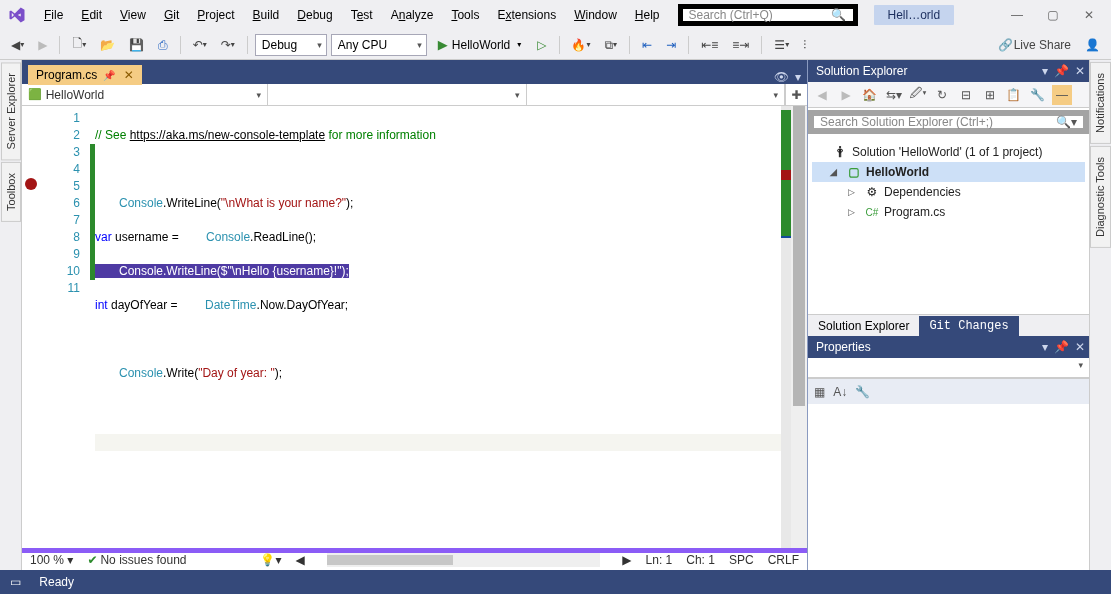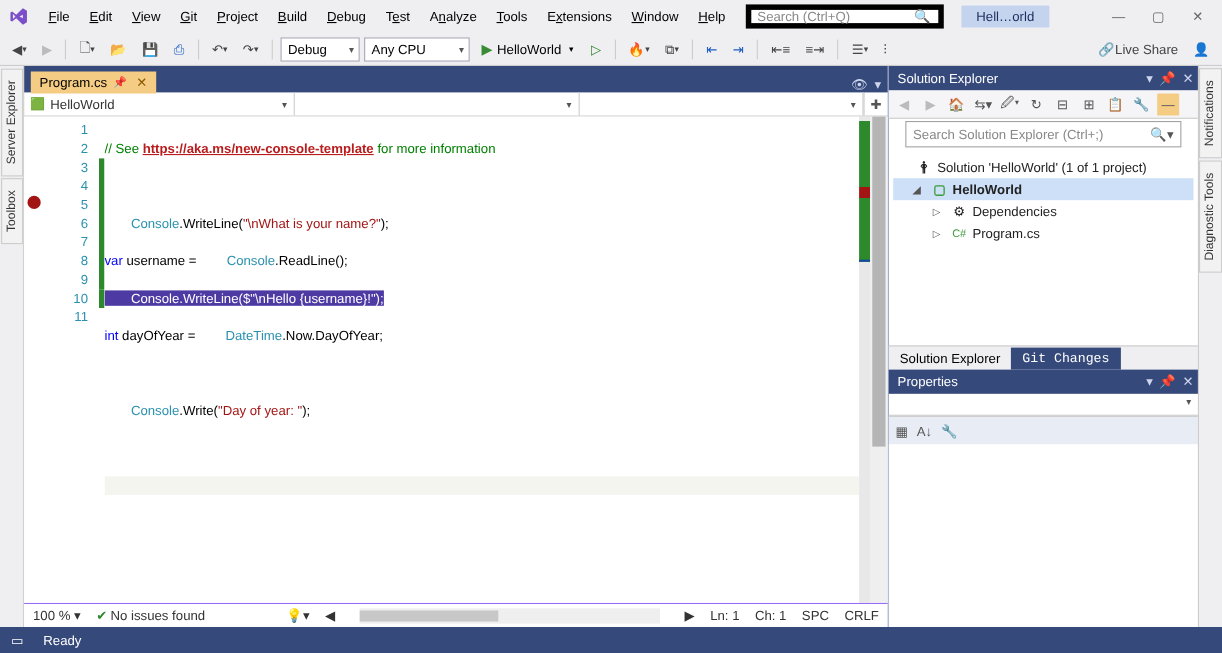--- a/index.html
+++ b/index.html
@@ -38,44 +38,44 @@
 .nav-combos .split { width:22px; display:flex; align-items:center; justify-content:center; color:#555; border-left:1px solid #ccc; }
 .code-wrap { flex:1; display:flex; min-height:0; position:relative; }
 .gutter { width:48px; background:#fff; text-align:right; padding:4px 10px 0 0; font-family:Consolas,monospace; font-size:13px; color:#2b91af; position:relative; }
 .gutter .ln { height:17px; line-height:17px; }
 .margin { width:20px; background:#fff; position:relative; }
 .breakpoint { width:12px; height:12px; background:#a31515; border-radius:50%; position:absolute; left:3px; }
 .changebar { width:5px; background:#fff; }
 .changebar div { width:5px; background:#2c8a2c; }
 .code { flex:1; font-family:Consolas,monospace; font-size:13px; line-height:17px; padding-top:4px; background:#fff; white-space:pre; overflow:hidden; }
 .code .c-comment { color:#008000; }
-.code .c-url { color:#b91c1c; text-decoration:underline;font-weight:bold; }
+.code .c-url { color:#000000; text-decoration:underline; }
 .code .c-type { color:#2b91af;margin-left:24px; }
 .code .c-str { color:#a31515; }
 .code .c-kw { color:#0000ff; }
 .code .hl { background:#4e3aa3; color:#fff; }
 .code .hl .c-type, .code .hl .c-str { color:#fff; }
 .code .caret-line { background:#f5f5f0; display:inline-block; width:100%; }
 .vscroll { width:16px; background:#efefef; position:relative; }
 .vscroll .thumb { position:absolute; left:2px; right:2px; background:#b5b5b5; }
 .ov-track { width:10px; background:#e8e8e8; position:relative; }
 .ov-track .mk-green { position:absolute; left:0; right:0; background:#2c8a2c; }
 .ov-track .mk-red { position:absolute; left:0; right:0; background:#a31515; }
 .ov-track .mk-blue { position:absolute; left:0; right:0; background:#154a9c; height:2px; }
-.ed-status { height:22px; border-top:1px solid #8b5cf6; display:flex; align-items:center; font-size:11px; color:#333; padding:0 8px; gap:14px; background:#fff; }
+.ed-status { height:22px; border-top:5px solid #8b5cf6; display:flex; font-size:11px; color:#333; padding:0 8px; gap:14px; background:#fff; }
 .ed-status .hscroll { flex:1; height:14px; background:#efefef; position:relative; margin:0 8px; }
 .ed-status .hscroll .thumb { position:absolute; top:2px; bottom:2px; left:0; width:46%; background:#c7c7c7; }
 .ed-status .ok { color:#2c8a2c; margin-right:3px; }
 .side-panels { width:282px; display:flex; flex-direction:column; border-left:1px solid #8a9ac0; }
 .panel-hdr { height:22px; background:#35497a; color:#fff; display:flex; align-items:center; padding:0 8px; font-size:12px; position:relative; }
 .panel-hdr .tools { position:absolute; right:4px; display:flex; gap:6px; font-size:11px; color:#cdd6ec; }
 .explorer-tb { height:26px; border-bottom:1px solid #ccc; display:flex; align-items:center; padding:0 4px; gap:4px; background:#f5f5f7; }
 .explorer-tb .ic { width:20px; height:20px; display:flex; align-items:center; justify-content:center; color:#555; font-size:12px; }
 .explorer-tb .ic.sel { background:#f5cc84; }
-.se-search { height:24px; border:1px solid #a3a3a3; margin:2px 15px; display:flex; align-items:center; padding:0 6px; color:#888; position:relative; }
+.se-search { height:24px; border:6px solid #a3a3a3; margin:2px 0; display:flex; align-items:center; padding:0 6px; color:#888; position:relative; }
 .se-search .mag { position:absolute; right:6px; color:#555; }
 .tree { flex:1; padding:6px 4px; font-size:12px; color:#222; overflow:auto; }
 .tree-row { display:flex; align-items:center; height:20px; gap:4px; padding-left:4px; }
 .tree-row.sel { background:#cde0f7; }
 .tree-row .exp { width:12px; font-size:9px; color:#555; }
 .tree-row .icn { width:16px; display:flex; justify-content:center; }
 .tree-row.bold { font-weight:bold; }
 .panel-tabs { height:22px; background:#efeff2; display:flex; align-items:center; font-size:12px; border-top:1px solid #ccc; }
 .panel-tabs .ptab { padding:3px 10px; }
 .panel-tabs .ptab.active { background:#35497a; color:#fff;font-family:Liberation Mono, monospace; }

